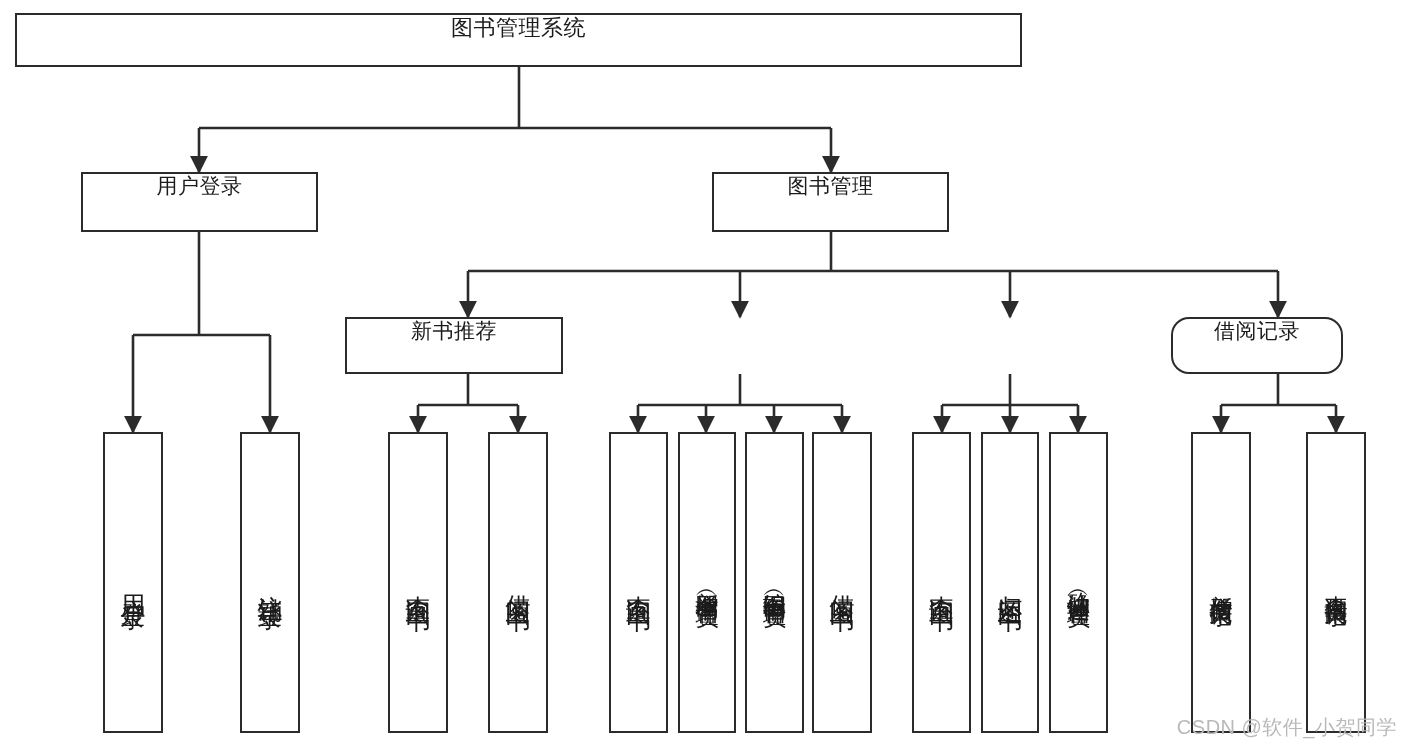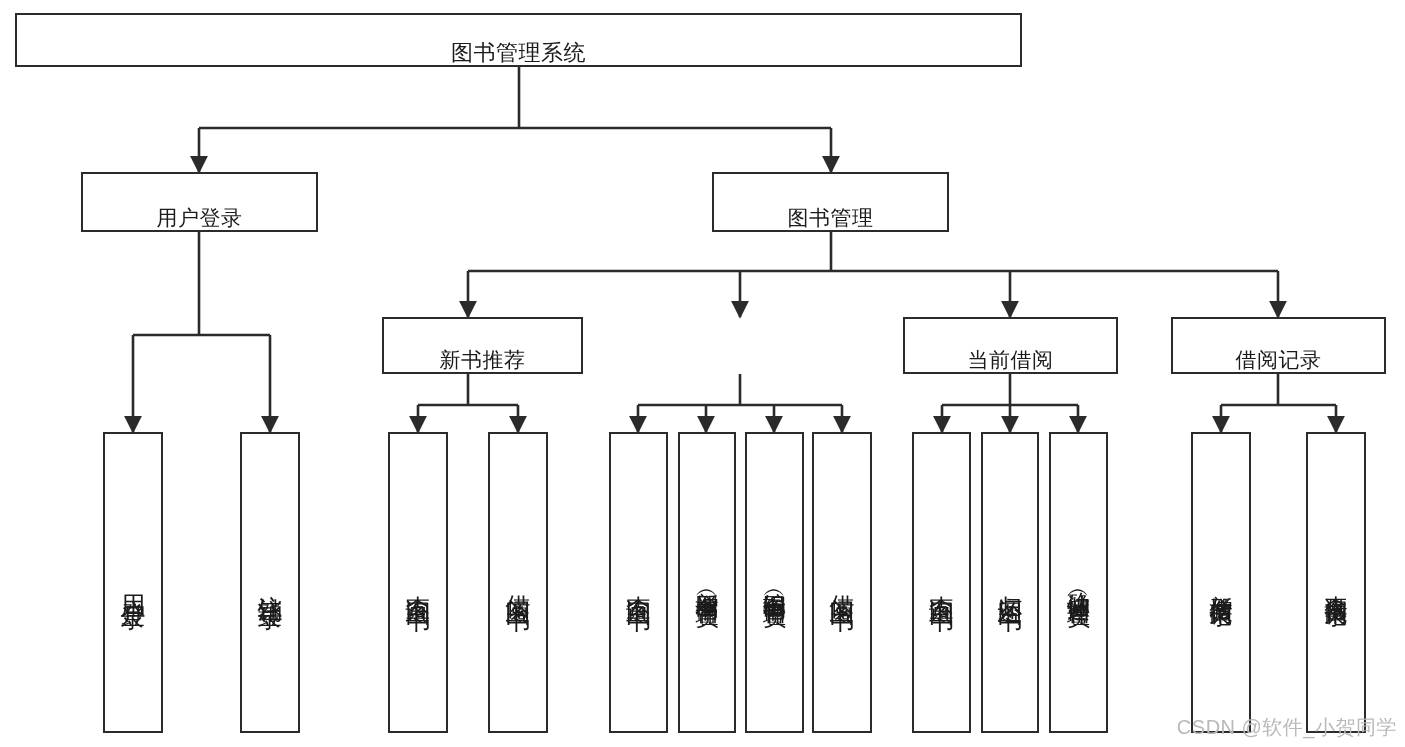--- a/index.html
+++ b/index.html
@@ -25,21 +25,21 @@
     width: 1405px;
     height: 747px;
     pointer-events: none;
   }
   .node {
     position: absolute;
     box-sizing: border-box;
     border: 2px solid #2b2b2b;
     background: #ffffff;
     display: flex;
-    align-items: flex-end;
+    align-items: flex-start;
     justify-content: center;
     color: #1b1b1b;
   }
   .node .label {
     display: block;
     text-align: center;
     line-height: 1.15;
     white-space: nowrap;
   }
   
@@ -136,27 +136,24 @@
     <span class="label">图书管理系统</span>
   </div>
 
   <div class="node horiz" style="left:81px; top:172px; width:237px; height:60px;">
     <span class="label">用户登录</span>
   </div>
   <div class="node horiz" style="left:712px; top:172px; width:237px; height:60px;">
     <span class="label">图书管理</span>
   </div>
 
-  <div class="node horiz" style="left:382px; top:317px; width:201px; height:57px;">
+  <div class="node horiz" style="left:345px; top:317px; width:218px; height:57px;">
     <span class="label">新书推荐</span>
   </div>
-  <div class="node horiz" style="left:903px; top:317px; width:215px; height:57px;">
-    <span class="label">当前借阅</span>
-  </div>
-  <div class="node horiz" style="left:1171px; top:317px; width:215px; height:57px;">
+  <div class="node horiz" style="left:1171px; top:317px; width:172px; height:57px;border-radius:18px;">
     <span class="label">借阅记录</span>
   </div>
 
   <div class="node vert" style="left:103px; top:432px; width:60px; height:301px;">
     <span class="label">用户登录</span>
   </div>
   <div class="node vert" style="left:240px; top:432px; width:60px; height:301px;">
     <span class="label">注销登录</span>
   </div>
 

